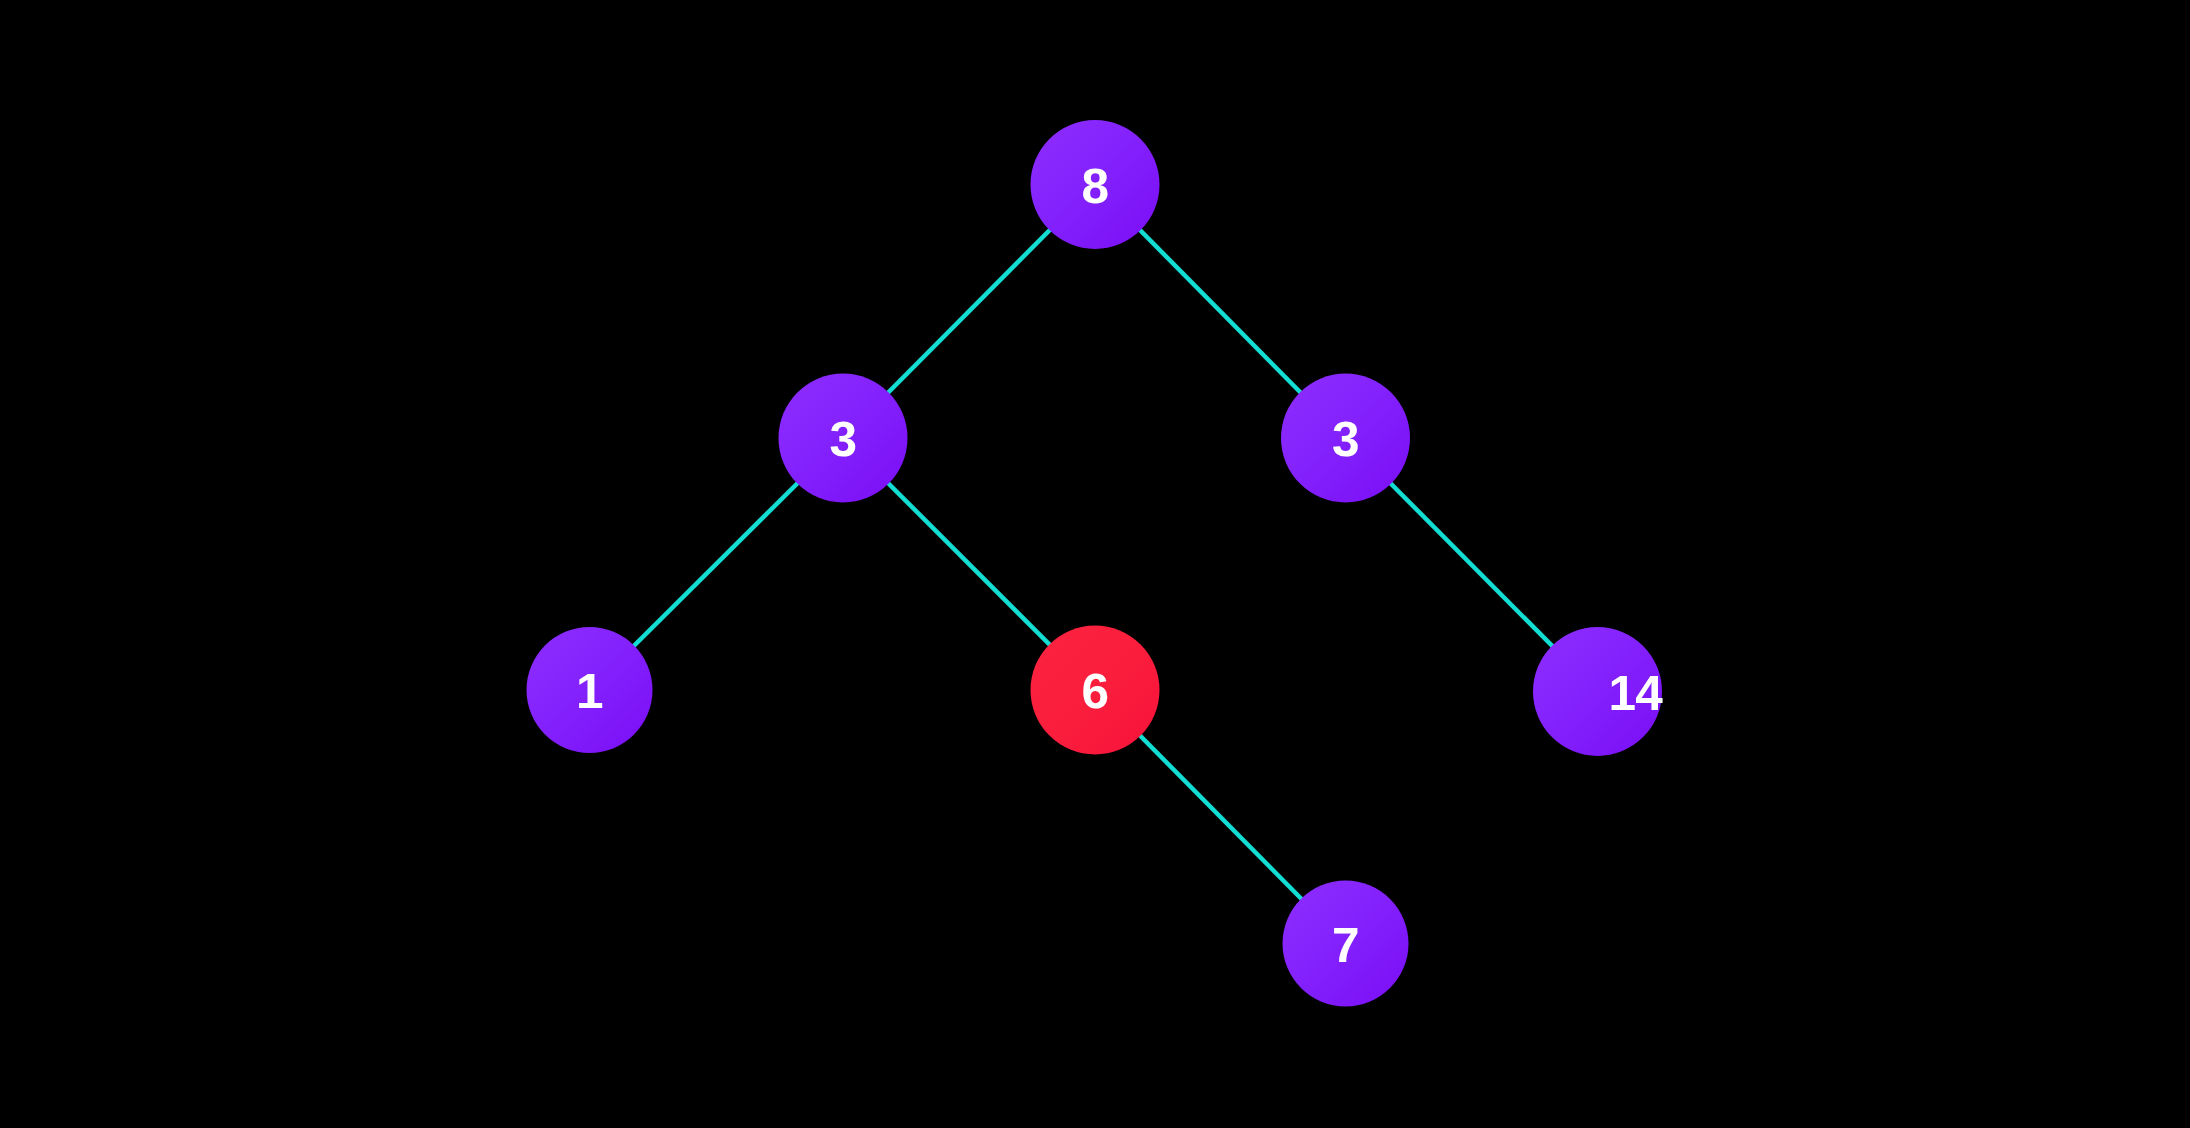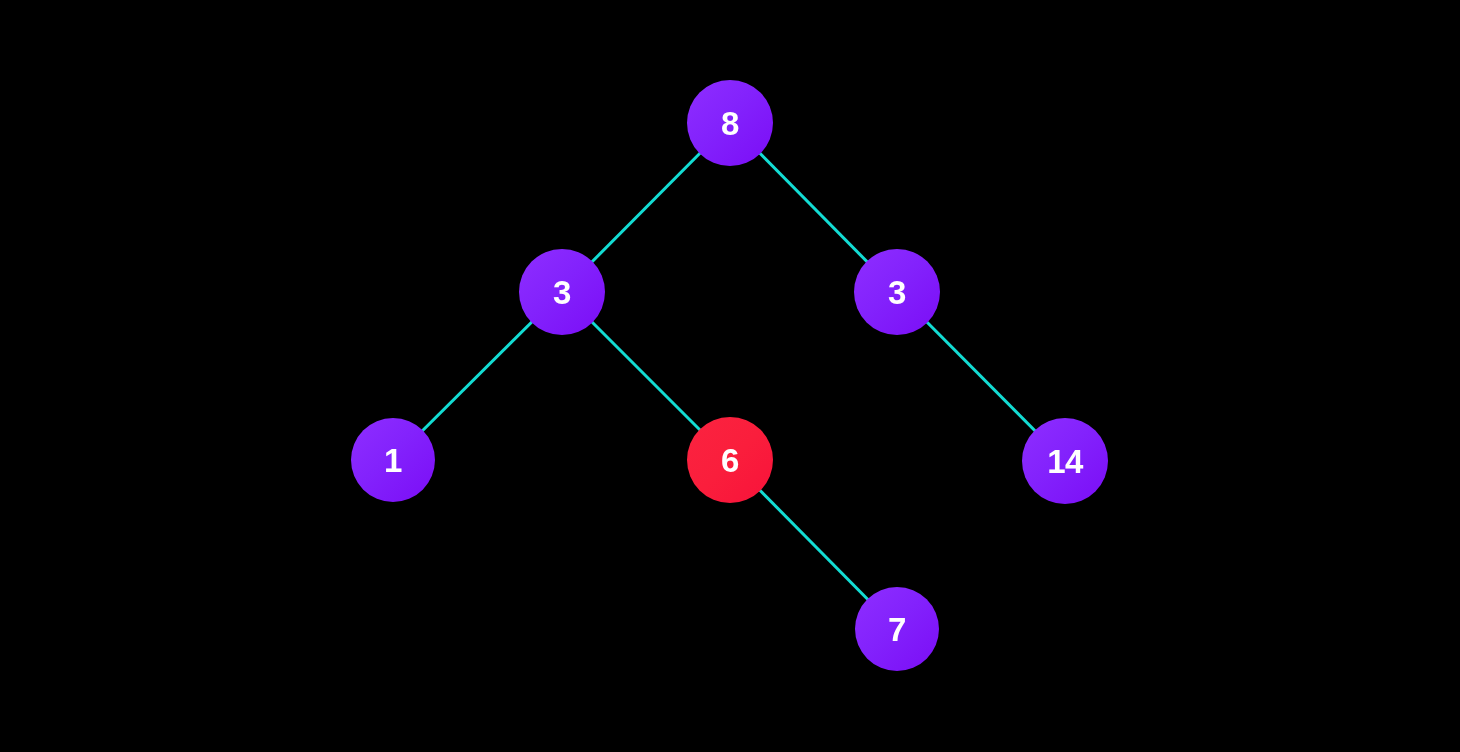--- a/index.html
+++ b/index.html
@@ -86,21 +86,21 @@
       </div>
       <div class="tree-node node-default" style="left: 854px; top: 249px; width: 86px; height: 86px;">
         <span class="node-label">3</span>
       </div>
       <div class="tree-node node-default" style="left: 351px; top: 418px; width: 84px; height: 84px;">
         <span class="node-label">1</span>
       </div>
       <div class="tree-node node-highlight" style="left: 687px; top: 417px; width: 86px; height: 86px;">
         <span class="node-label">6</span>
       </div>
-      <div class="tree-node node-default" style="left: 1022px; top: 418px; width: 86px; height: 86px;">
+      <div class="tree-node node-default" style="left: 1022px; top: 418px; width: 86px; height: 86px; justify-content: flex-end;">
         <span class="node-label">14</span>
       </div>
       <div class="tree-node node-default" style="left: 855px; top: 587px; width: 84px; height: 84px;">
         <span class="node-label">7</span>
       </div>
     </div>
 
 </div>
 
 </body></html>

